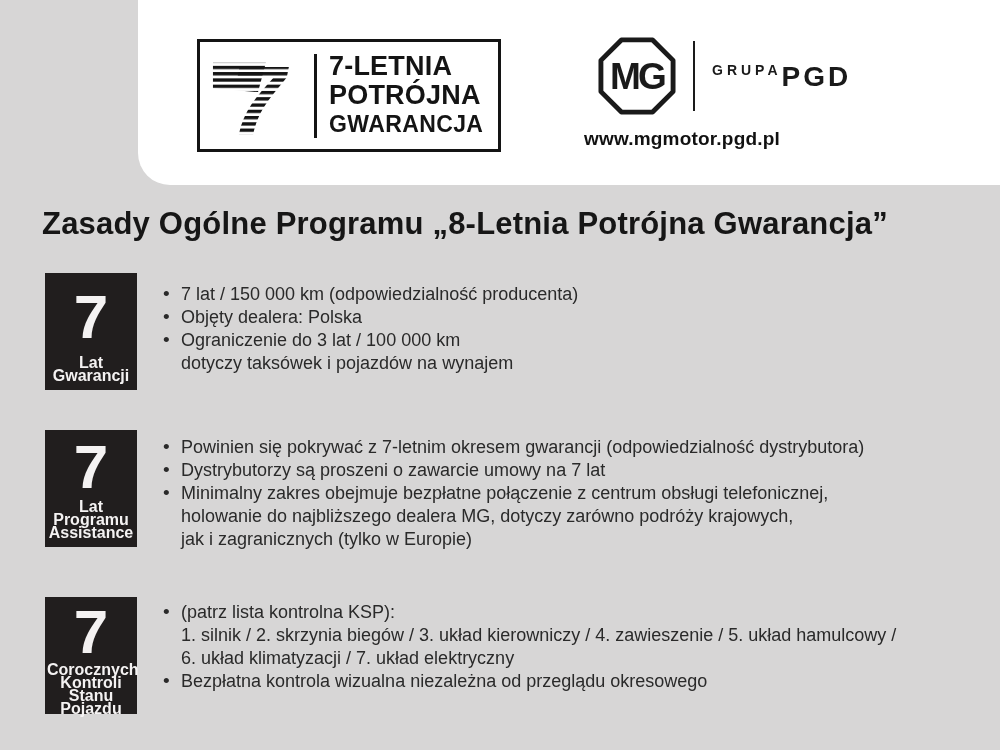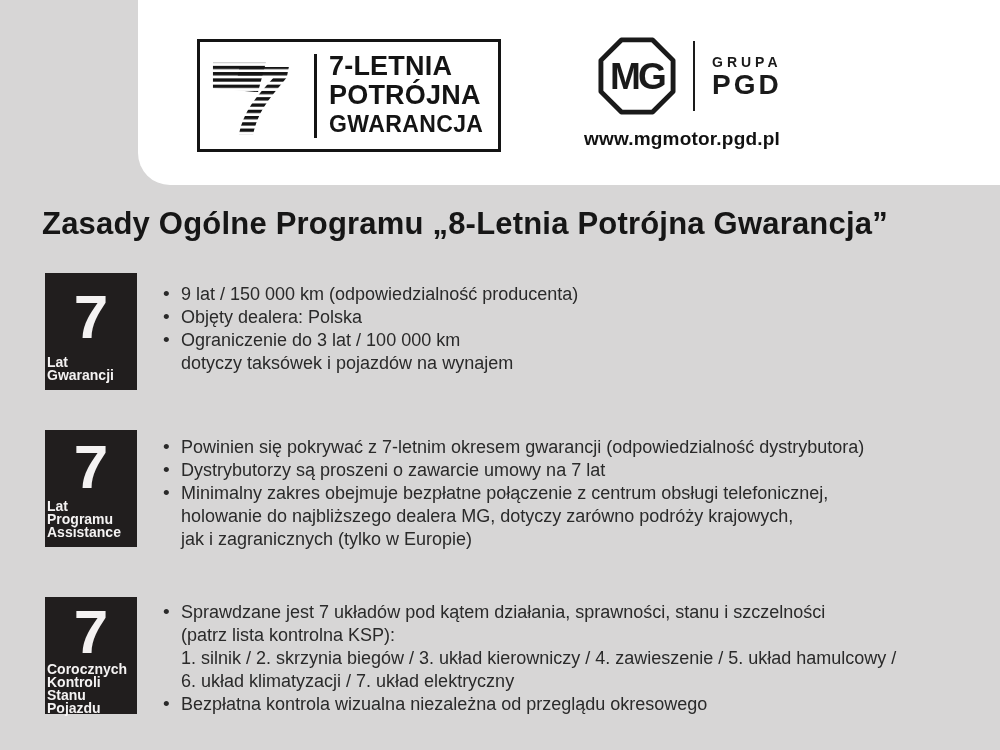--- a/index.html
+++ b/index.html
@@ -17,21 +17,21 @@
     border:3px solid #141414;box-sizing:border-box;
     display:flex;align-items:center;padding:0 10px 0 10px;background:#fff;
   }
   .striped-seven{width:100px;height:98px;flex:0 0 auto;}
   .logo-divider{width:3px;height:84px;background:#141414;margin:0 12px 0 4px;flex:0 0 auto;}
   .logo-text{font-weight:bold;color:#141414;line-height:29px;font-size:27px;letter-spacing:0.2px;}
   .logo-text .l3{font-size:23px;letter-spacing:0.4px;}
   .brand-row{position:absolute;left:460px;top:36px;height:80px;display:flex;align-items:center;}
   .mg-octagon{width:78px;height:78px;}
   .brand-divider{width:2px;height:70px;background:#1a1a1a;margin:0 17px;}
-  .pgd-block{display:flex;flex-direction:column;}
+  .pgd-block{display:flex;flex-direction:row;}
   .grupa-text{font-size:14px;font-weight:bold;letter-spacing:4px;color:#1a1a1a;}
   .pgd-text{font-size:28px;font-weight:bold;letter-spacing:3px;color:#1a1a1a;line-height:27px;margin-top:1px;}
   .website{
     position:absolute;left:436px;top:128px;width:216px;text-align:center;
     font-size:19px;font-weight:bold;color:#111;letter-spacing:0.2px;
   }
   
   .title{
     position:absolute;left:42px;top:206px;margin:0;
     font-size:31px;font-weight:bold;color:#161616;white-space:nowrap;letter-spacing:0.2px;
@@ -40,21 +40,21 @@
   .sec{position:absolute;left:45px;width:950px;height:117px;}
   .sec1{top:273px;} .sec2{top:430px;} .sec3{top:597px;}
   .badge{
     position:absolute;left:0;top:0;width:92px;height:117px;background:#211e1e;
     display:flex;flex-direction:column;box-sizing:border-box;padding:4px 2px 8px;
   }
   .badge-num{
     flex:1;display:flex;align-items:center;justify-content:center;
     font-size:62px;font-weight:bold;color:#f4f2f2;line-height:1;
   }
-  .badge-cap{font-size:14px;font-weight:bold;color:#f4f2f2;line-height:13px;}
+  .badge-cap{text-align:center;font-size:16px;font-weight:bold;color:#f4f2f2;line-height:13px;}
   .lines{position:absolute;left:118px;font-size:18px;line-height:23px;color:#2a2a2a;}
   .sec1 .lines{top:10px;} .sec2 .lines{top:6px;} .sec3 .lines{top:4px;}
   .line{position:relative;padding-left:18px;white-space:nowrap;}
   .dot{position:absolute;left:0;top:-1px;font-size:19px;color:#2a2a2a;}
 </style>
 </head>
 <body>
 
 <div class="page">
 
@@ -97,21 +97,21 @@
 
   <section class="sec sec1">
     <div class="badge">
       <div class="badge-num">7</div>
       <div class="badge-cap">
         <div>Lat</div>
         <div>Gwarancji</div>
       </div>
     </div>
     <div class="lines">
-      <div class="line"><span class="dot">•</span><span>9 lat / 150 000 km (odpowiedzialność producenta)</span></div>
+      <div class="line"><span class="dot">•</span><span>7 lat / 150 000 km (odpowiedzialność producenta)</span></div>
       <div class="line"><span class="dot">•</span><span>Objęty dealera: Polska</span></div>
       <div class="line"><span class="dot">•</span><span>Ograniczenie do 3 lat / 100 000 km</span></div>
       <div class="line"><span>dotyczy taksówek i pojazdów na wynajem</span></div>
     </div>
   </section>
 
   <section class="sec sec2">
     <div class="badge">
       <div class="badge-num">7</div>
       <div class="badge-cap">
@@ -130,21 +130,21 @@
 
   <section class="sec sec3">
     <div class="badge">
       <div class="badge-num">7</div>
       <div class="badge-cap">
         <div>Corocznych Kontroli</div>
         <div>Stanu Pojazdu</div>
       </div>
     </div>
     <div class="lines">
-      <div class="line"><span class="dot">•</span><span>Sprawdzane jest 7 układów pod kątem działania, sprawności, stanu i szczelności</span></div>
+      <div class="line"><span class="dot">•</span></div>
       <div class="line"><span>(patrz lista kontrolna KSP):</span></div>
       <div class="line"><span>1. silnik / 2. skrzynia biegów / 3. układ kierowniczy / 4. zawieszenie / 5. układ hamulcowy /</span></div>
       <div class="line"><span>6. układ klimatyzacji / 7. układ elektryczny</span></div>
       <div class="line"><span class="dot">•</span><span>Bezpłatna kontrola wizualna niezależna od przeglądu okresowego</span></div>
     </div>
   </section>
 
 </div>
 
 </body></html>

